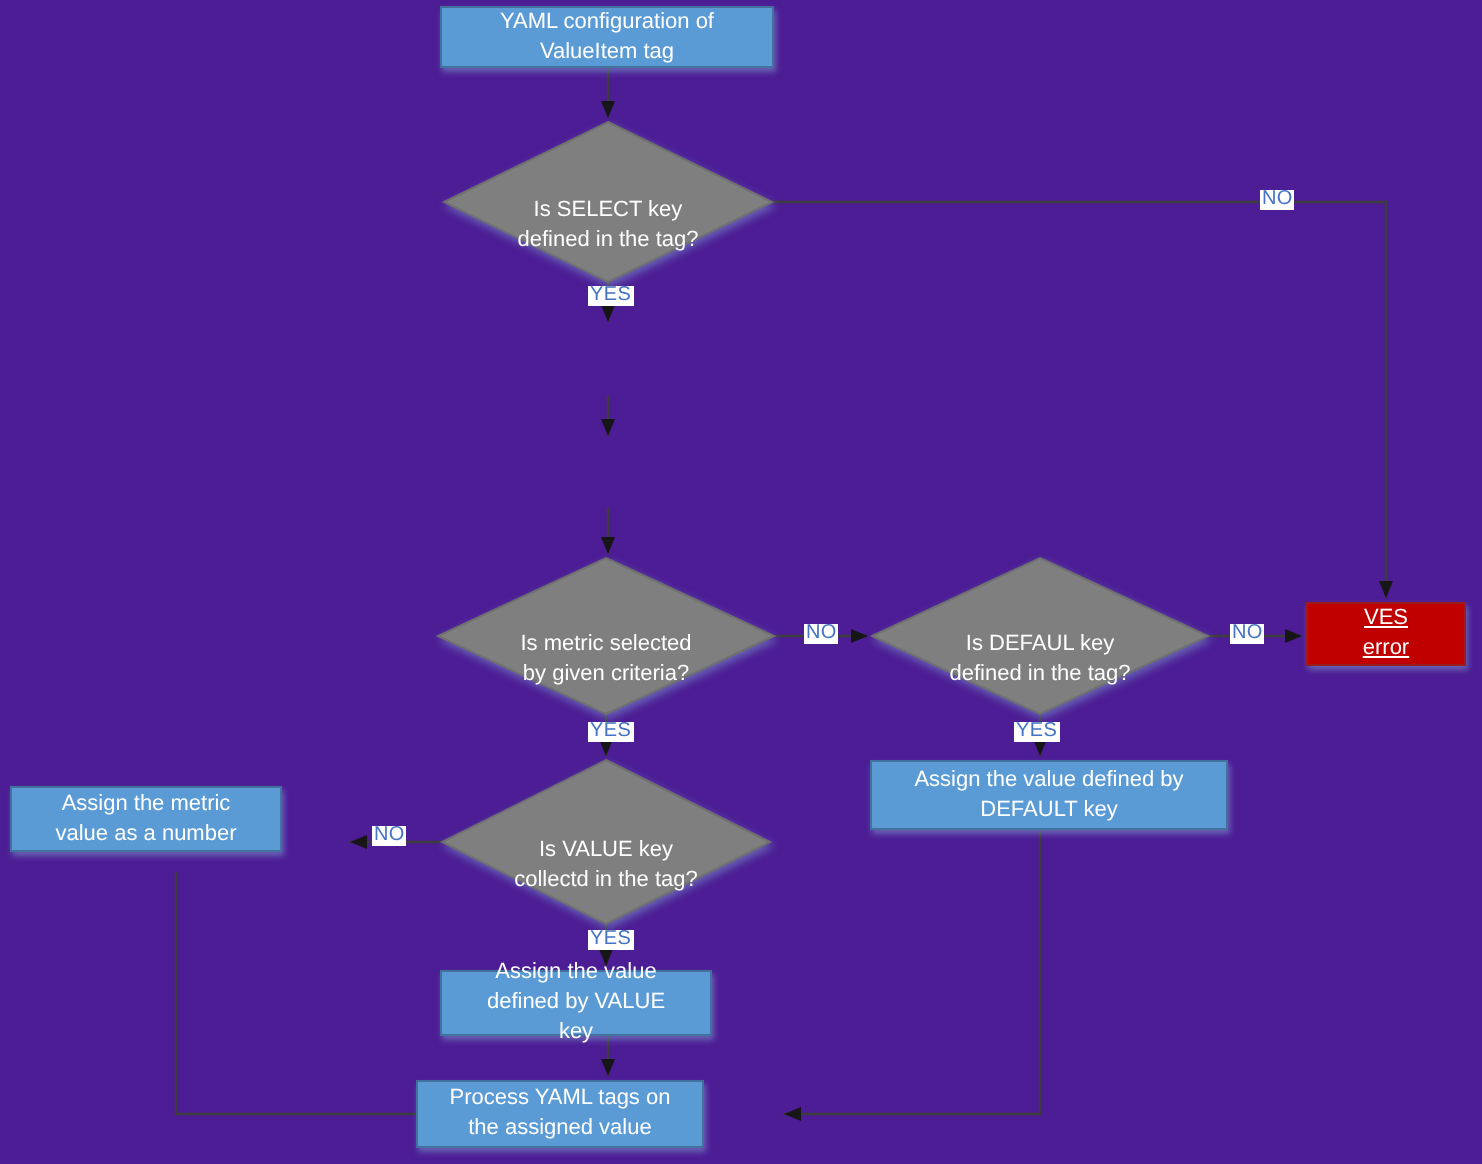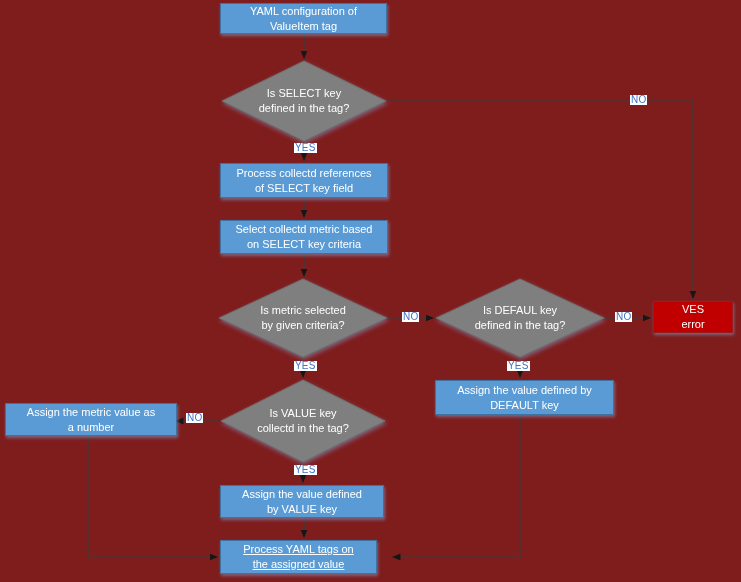--- a/index.html
+++ b/index.html
@@ -3,41 +3,41 @@
 <meta charset="utf-8">
 <style>
   :root{
     --process-fill:#5B9BD5; --process-border:#41719C;
     --decision-fill:#7F7F7F; --decision-border:#707070;
     --error-fill:#C00000; --error-border:#9B1C1C;
     --edge-label:#4472C4; --line:#3D3D3D; --node-text:#FFFFFF;
   }
   html,body{margin:0;padding:0;background:#fff;}
   #canvas{
-    position:relative;width:741px;height:582px;background:#7f1d1d;
+    position:relative;width:741px;height:582px;background:#4c1d95;
     font-family:"Liberation Sans",sans-serif;overflow:hidden;
   }
   #wires{position:absolute;left:0;top:0;z-index:1;}
   .edge{fill:none;stroke:var(--line);stroke-width:1.2;}
   .arrowhead{fill:#161616;}
   .diamond{
     fill:var(--decision-fill);stroke:var(--decision-border);stroke-width:1;
     filter:drop-shadow(1px 2px 2px rgba(125,160,205,.55));
   }
   .node{
     position:absolute;z-index:2;box-sizing:border-box;
     display:flex;align-items:center;justify-content:center;text-align:center;
     background:var(--process-fill);border:1px solid var(--process-border);
     color:var(--node-text);font-size:11px;line-height:15px;padding:0 14px;
     box-shadow:1px 2px 3px rgba(125,160,205,.55);
   }
-  .node.error{background:var(--error-fill);border-color:var(--error-border);padding:0 20px;}
+  .node.error{background:var(--error-fill);border-color:var(--error-border);padding:0 20px;text-decoration:underline;}
   .dlabel{
     position:absolute;z-index:3;display:flex;align-items:center;justify-content:center;
-    text-align:center;color:var(--node-text);font-size:11px;line-height:15px;
+    text-align:center;color:var(--node-text);font-size:11px;line-height:15px;margin-top:12px;
   }
   .edge-label{
     position:absolute;z-index:4;font-size:10px;line-height:10px;
     color:var(--edge-label);background:#fff;padding:0 1px;letter-spacing:.2px;
   }
 </style>
 </head>
 <body>
 
 <div id="canvas">
@@ -64,27 +64,25 @@
     <path class="edge" marker-end="url(#arrow)" d="M520 415 L520 557 L392 557"></path>
     <path class="edge" marker-end="url(#arrow)" d="M88 436 L88 557 L218 557"></path>
 
     <polygon class="diamond" points="304,61 386,101 304,141 222,101"></polygon>
     <polygon class="diamond" points="303,279 387,318 303,357 219,318"></polygon>
     <polygon class="diamond" points="520,279 604,318 520,357 436,318"></polygon>
     <polygon class="diamond" points="303,380 385,421 303,462 221,421"></polygon>
   </svg>
 
   <div class="node" style="left:220px;top:3px;width:167px;height:31px;padding:0 8px;">YAML configuration of ValueItem tag</div>
-  <div class="node" style="left:220px;top:163px;width:168px;height:35px;">Process collectd references of SELECT key field</div>
-  <div class="node" style="left:220px;top:220px;width:168px;height:34px;">Select collectd metric based on SELECT key criteria</div>
   <div class="node error" style="left:653px;top:301px;width:80px;height:32px;">VES error</div>
   <div class="node" style="left:435px;top:380px;width:179px;height:35px;">Assign the value defined by DEFAULT key</div>
-  <div class="node" style="left:5px;top:403px;width:172px;height:33px;padding:0 20px;">Assign the metric value as a number</div>
-  <div class="node" style="left:220px;top:485px;width:164px;height:33px;text-align:center;">Assign the value defined by VALUE key</div>
-  <div class="node" style="left:220px;top:540px;width:157px;height:34px;text-decoration:underline;">Process YAML tags on the assigned value</div>
+  <div class="node" style="left:5px;top:393px;width:136px;height:33px;padding:0 20px;">Assign the metric value as a number</div>
+  <div class="node" style="left:220px;top:485px;width:136px;height:33px;text-align:center;">Assign the value defined by VALUE key</div>
+  <div class="node" style="left:208px;top:540px;width:144px;height:34px;">Process YAML tags on the assigned value</div>
 
   <div class="dlabel" style="left:254px;top:84px;width:100px;height:34px;">Is SELECT key defined in the tag?</div>
   <div class="dlabel" style="left:470px;top:301px;width:100px;height:34px;">Is DEFAUL key defined in the tag?</div>
   <div class="dlabel" style="left:253px;top:301px;width:100px;height:34px;">Is metric selected by given criteria?</div>
   <div class="dlabel" style="left:253px;top:404px;width:100px;height:34px;">Is VALUE key collectd in the tag?</div>
 
   <span class="edge-label" style="left:630px;top:95px;">NO</span>
   <span class="edge-label" style="left:294px;top:143px;">YES</span>
   <span class="edge-label" style="left:402px;top:312px;">NO</span>
   <span class="edge-label" style="left:615px;top:312px;">NO</span>

